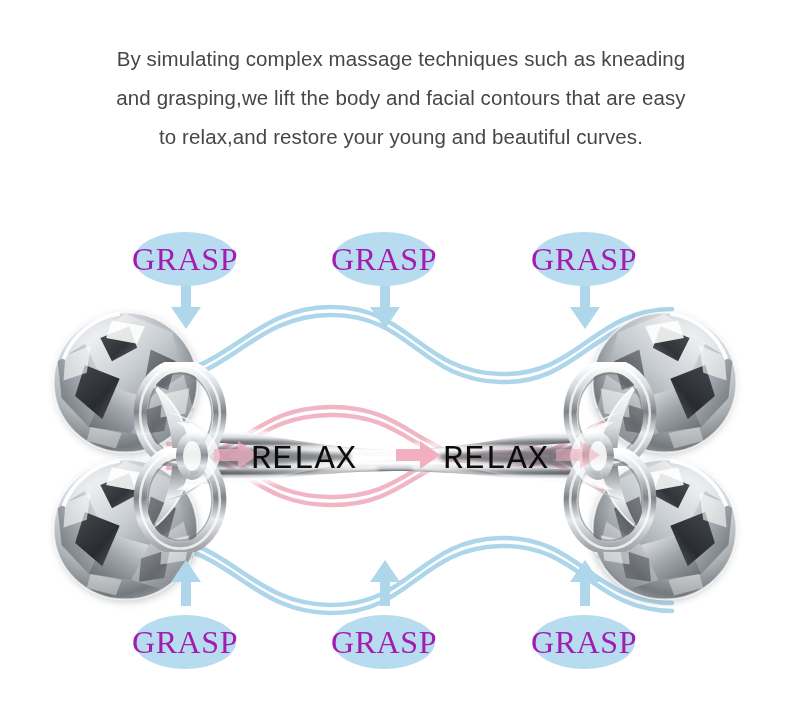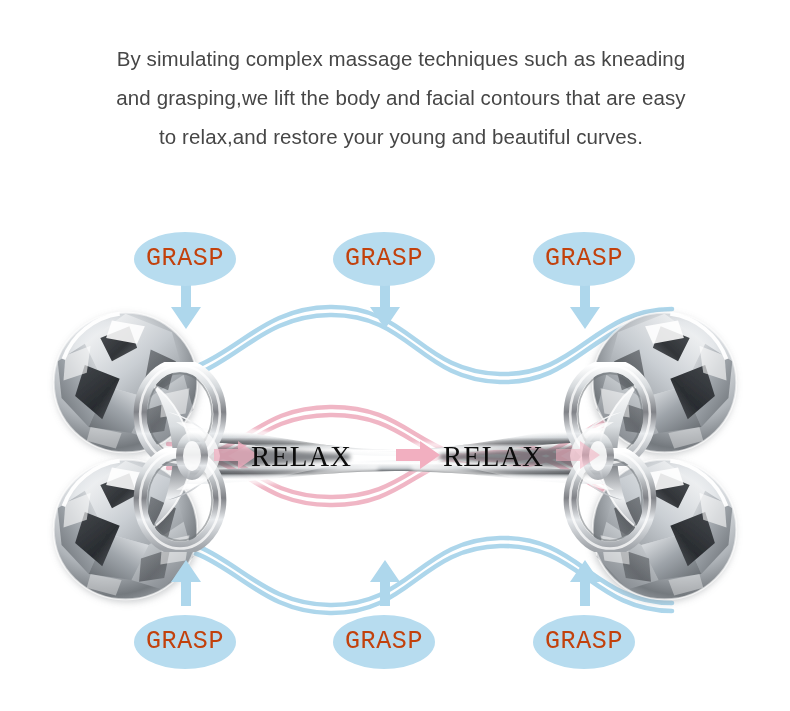--- a/index.html
+++ b/index.html
@@ -52,35 +52,35 @@
     position: absolute;
     width: 102px;
     height: 54px;
     border-radius: 51px / 27px;
     background: #b7dcef;
     display: flex;
     align-items: center;
     justify-content: center;
   }
   .grasp-pill .pill-label {
-    color: #c2410c;
-    font-size: 25px;
+    color: #a21caf;
+    font-size: 32px;
     letter-spacing: 0.6px;
-    font-family: Liberation Mono, monospace;
+    font-family: Liberation Serif, serif;
     line-height: 1;
     padding-bottom: 1px;
   }
 
   
   .relax-label {
     position: absolute;
     color: #0d0d0d;
-    font-size: 29px;
+    font-size: 34px;
     letter-spacing: 0.8px;
-    font-family: Liberation Serif, serif;
+    font-family: Liberation Mono, monospace;
     line-height: 1;
     white-space: nowrap;
   }
 </style>
 </head>
 <body>
 
 <p id="headline">By simulating complex massage techniques such as kneading
 and grasping,we lift the body and facial contours that are easy
 to relax,and restore your young and beautiful curves.</p>

